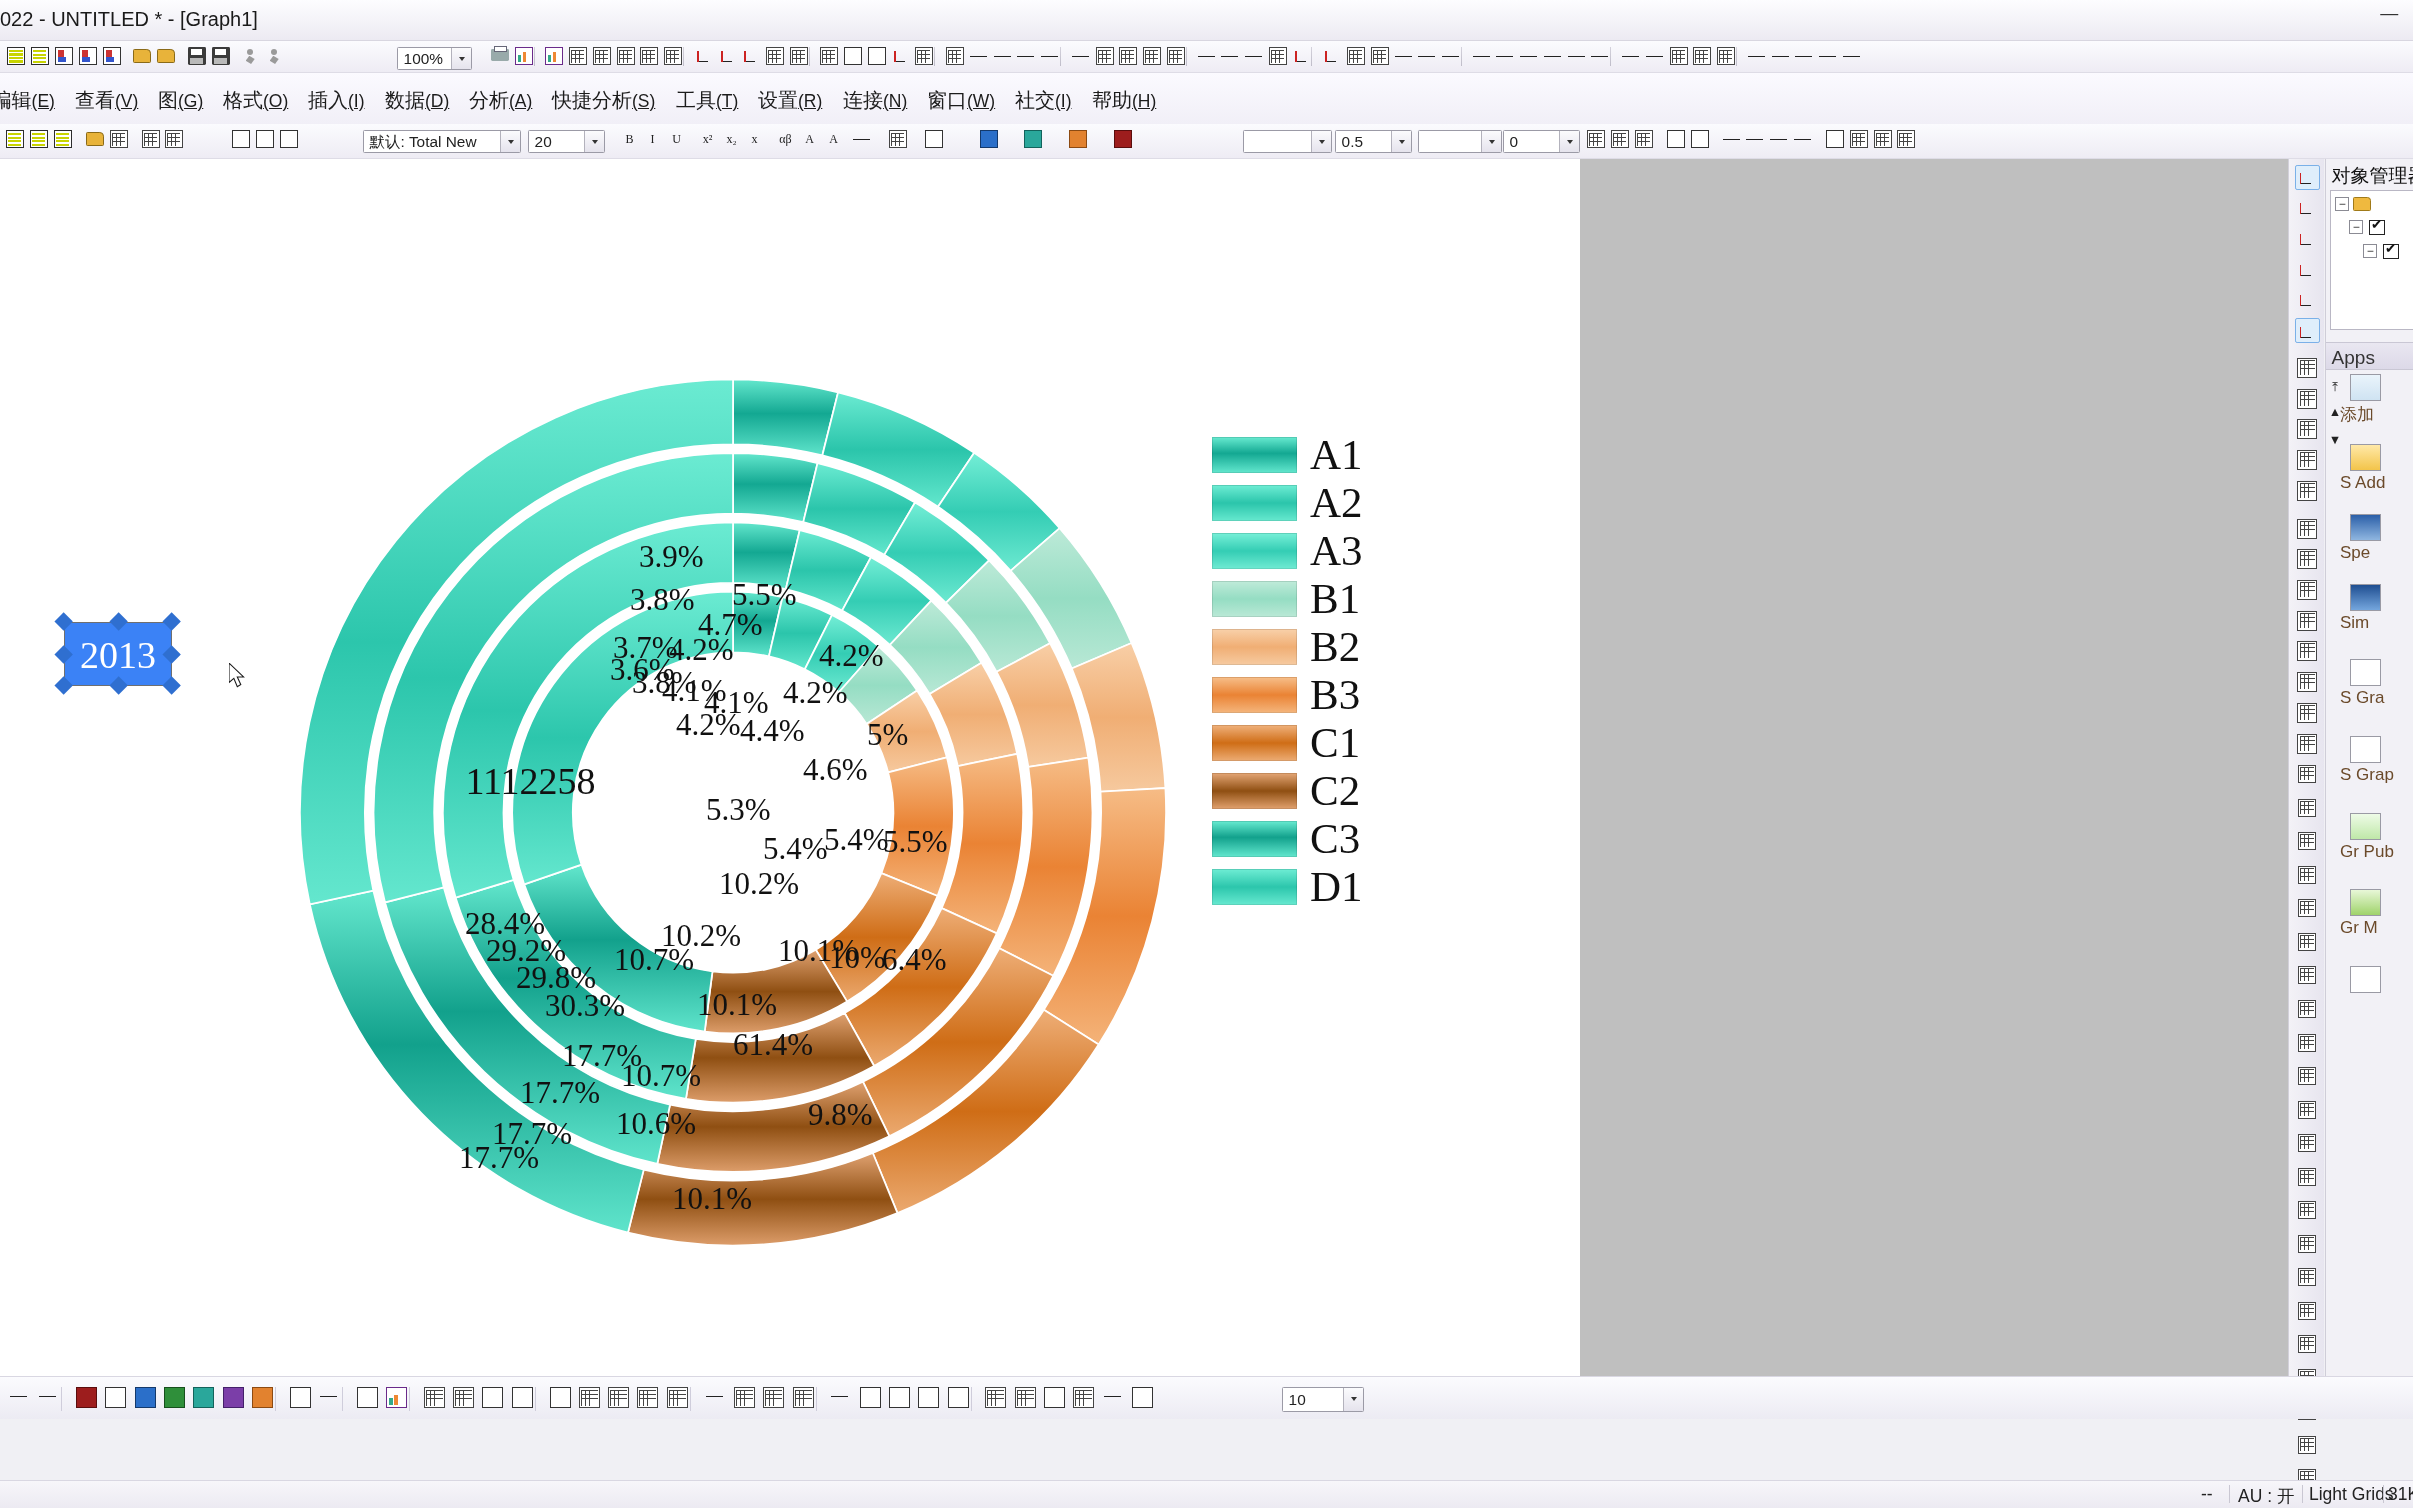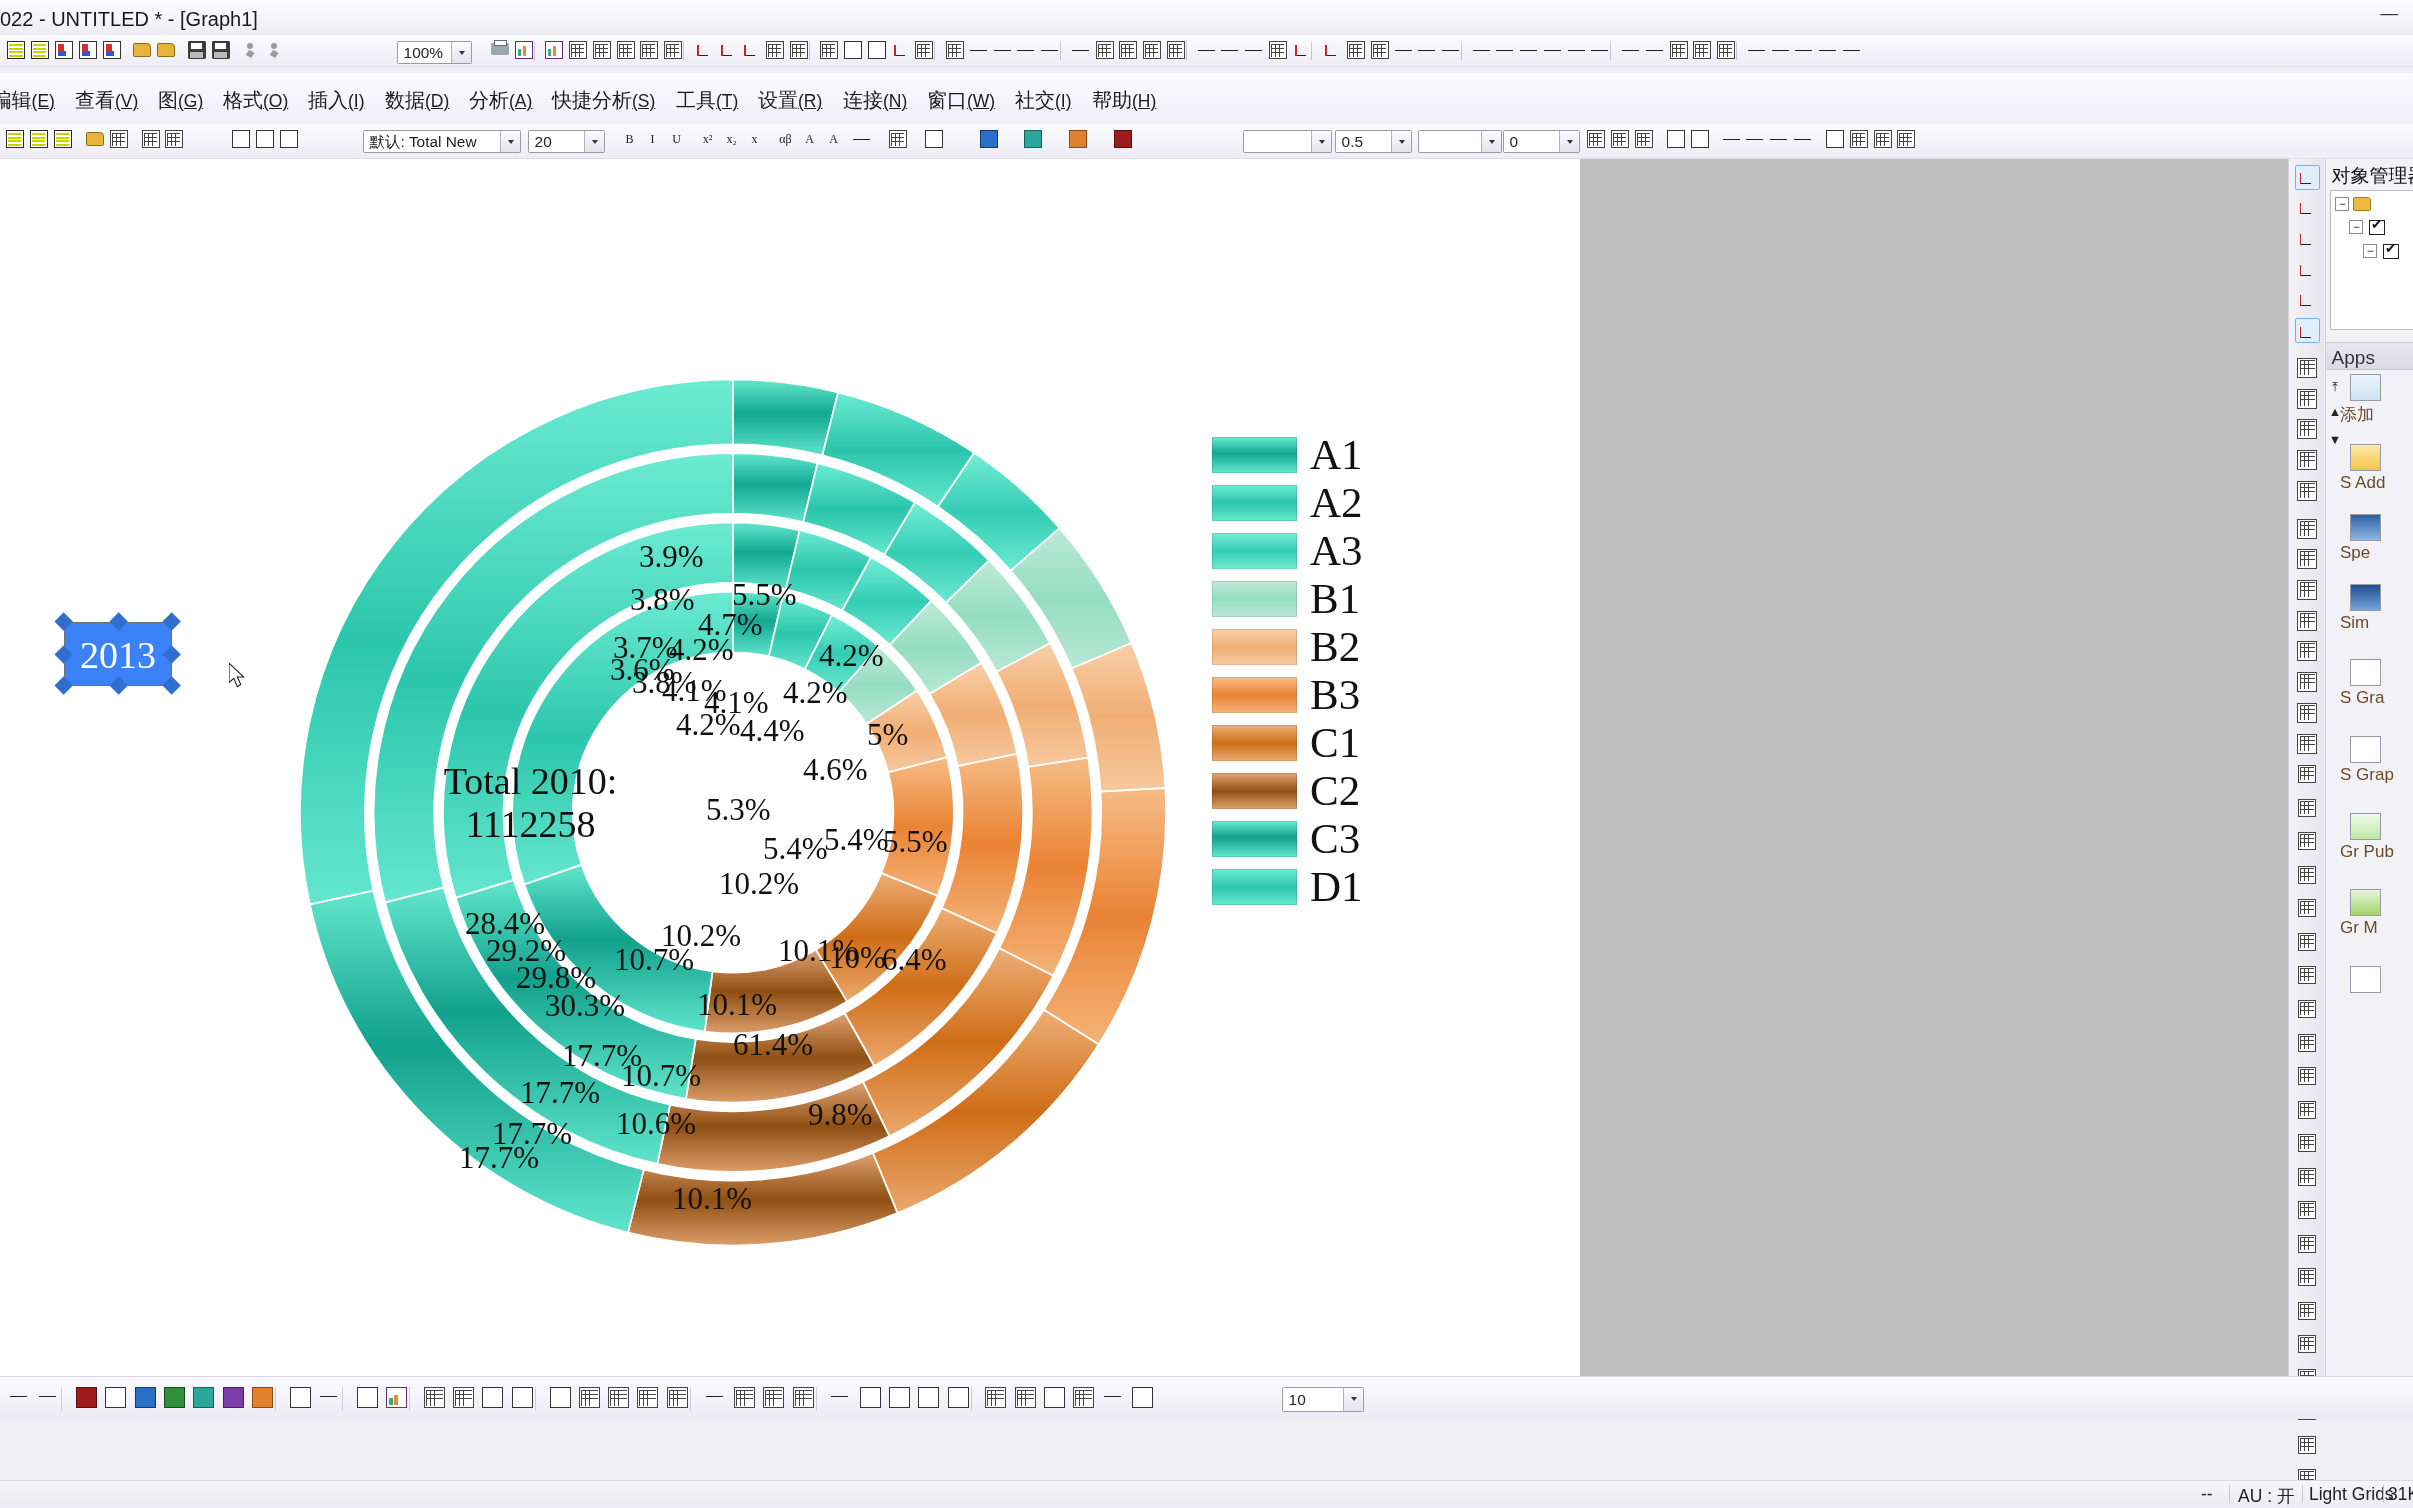--- a/index.html
+++ b/index.html
@@ -27,21 +27,21 @@
     position:absolute; right:9.8px; top:4.2px; width:28px; height:24px;
     color:#333; font-size:18px; text-align:center; line-height:18px;
   }
 
   
   .tbrow{
     position:absolute; left:0; width:2413px;
     background:linear-gradient(#fbfbfe,#eeecf4);
     border-bottom:0.7px solid #dedce6;
   }
-  #tb1{ top:35px; height:32px; }
+  #tb1{ top:41px; height:32px; }
   #tb3{ top:124px; height:35px; }
 
   .tbtn{
     position:absolute; top:4.2px; width:21px; height:22.3px;
     border-radius:2.1px;
   }
   .tbsep{
     position:absolute; top:5.6px; width:1.4px; height:19.6px;
     background:linear-gradient(#d4d2dc,#bfbdc9);
   }
@@ -743,21 +743,20 @@
             <path d="M 893.5635759157022 480.309755708775 A 316.2 316.2 0 0 1 936.1620757432636 575.960621355073 L 852.1175843627599 597.6577056889746 A 229.4 229.4 0 0 0 821.2127903702153 528.26394041617 Z" fill="url(#gB2)" stroke="#ffffff" stroke-width="2.5"></path>
             <path d="M 936.1620757432636 575.960621355073 A 316.2 316.2 0 0 1 922.7440278846079 774.5130709918202 L 842.382922190794 741.7055613077912 A 229.4 229.4 0 0 0 852.1175843627599 597.6577056889746 Z" fill="url(#gB3)" stroke="#ffffff" stroke-width="2.5"></path>
             <path d="M 922.7440278846079 774.5130709918202 A 316.2 316.2 0 0 1 793.3698516252349 925.7263038198333 L 748.523225688896 851.4092792418398 A 229.4 229.4 0 0 0 842.382922190794 741.7055613077912 Z" fill="url(#gC1)" stroke="#ffffff" stroke-width="2.5"></path>
             <path d="M 793.3698516252349 925.7263038198333 A 316.2 316.2 0 0 1 589.424641001534 968.5858419032108 L 600.5629748442502 882.5034539297806 A 229.4 229.4 0 0 0 748.523225688896 851.4092792418398 Z" fill="url(#gC2)" stroke="#ffffff" stroke-width="2.5"></path>
             <path d="M 589.424641001534 968.5858419032108 A 316.2 316.2 0 0 1 330.9750117002601 757.7934646382756 L 413.06030260607105 729.5756508160039 A 229.4 229.4 0 0 0 600.5629748442502 882.5034539297806 Z" fill="url(#gC3)" stroke="#ffffff" stroke-width="2.5"></path>
             <path d="M 330.9750117002601 757.7934646382756 A 316.2 316.2 0 0 1 629.9999999999999 338.8 L 630 425.6 A 229.4 229.4 0 0 0 413.06030260607105 729.5756508160039 Z" fill="url(#gD1)" stroke="#ffffff" stroke-width="2.5"></path>
           </g>
       </svg>
 
       <div id="centertext" style="left:42px; top:405px; width:391px;">
-        <div>Total 2010:</div>
         <div>1112258</div>
       </div>
 
       <div class="plbl" style="left:346px;  top:184px;">3.9%</div>
       <div class="plbl" style="left:439px;  top:222px;">5.5%</div>
       <div class="plbl" style="left:526px;  top:283px;">4.2%</div>
       <div class="plbl" style="left:574px;  top:362px;">5%</div>
       <div class="plbl" style="left:590px;  top:469px;">5.5%</div>
       <div class="plbl" style="left:589px;  top:587px;">6.4%</div>
       <div class="plbl" style="left:515px;  top:742px;">9.8%</div>

